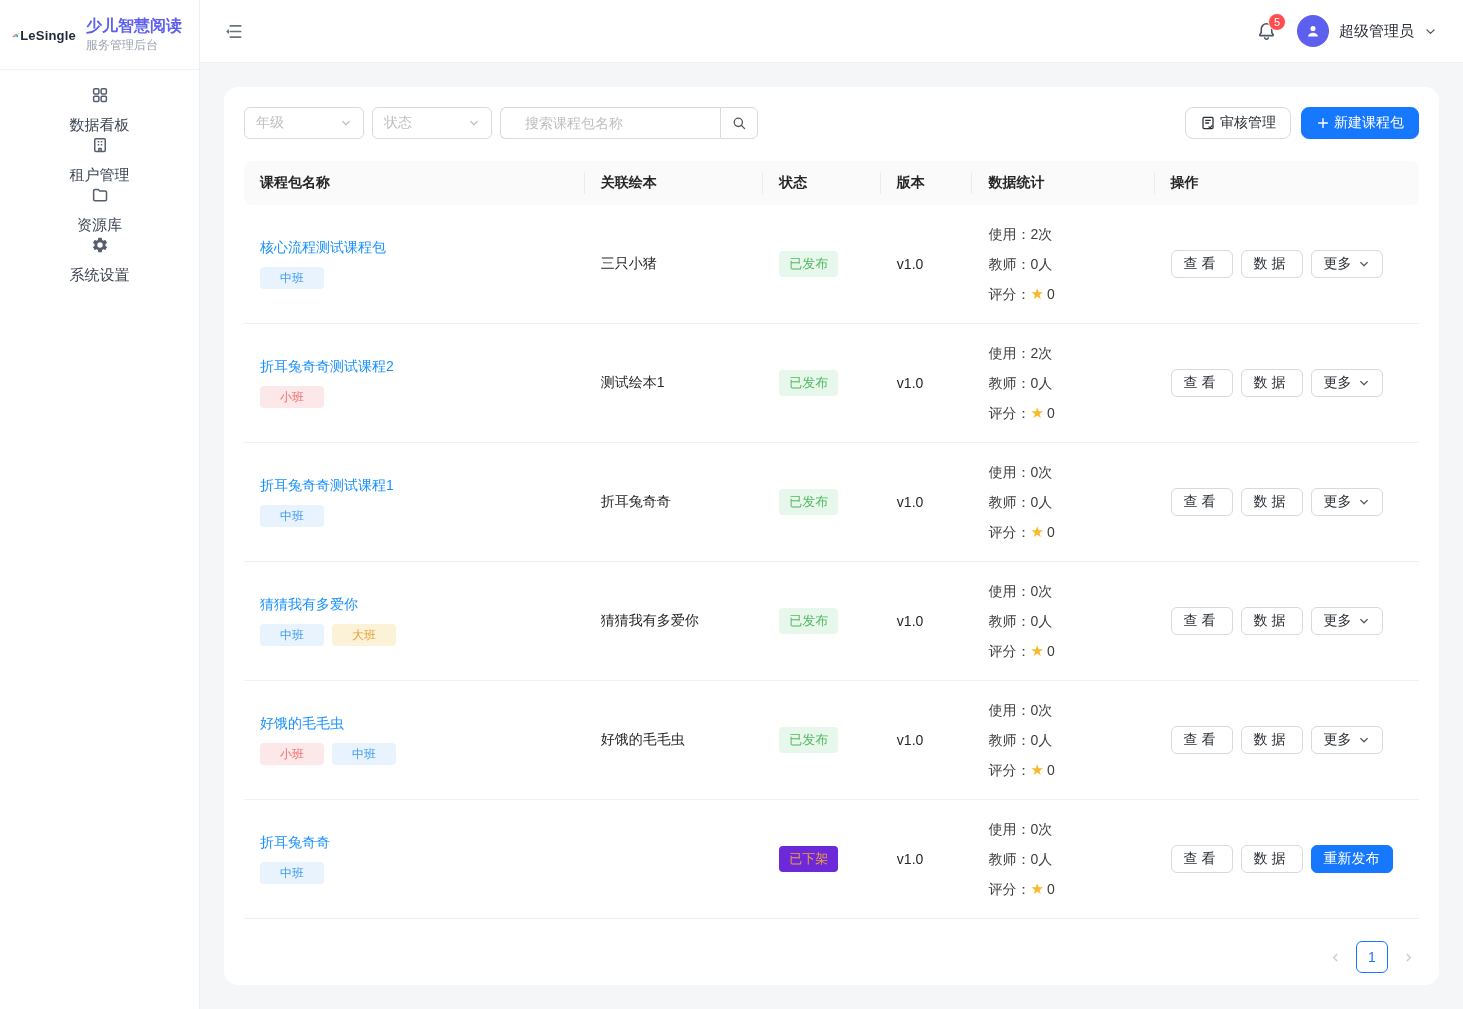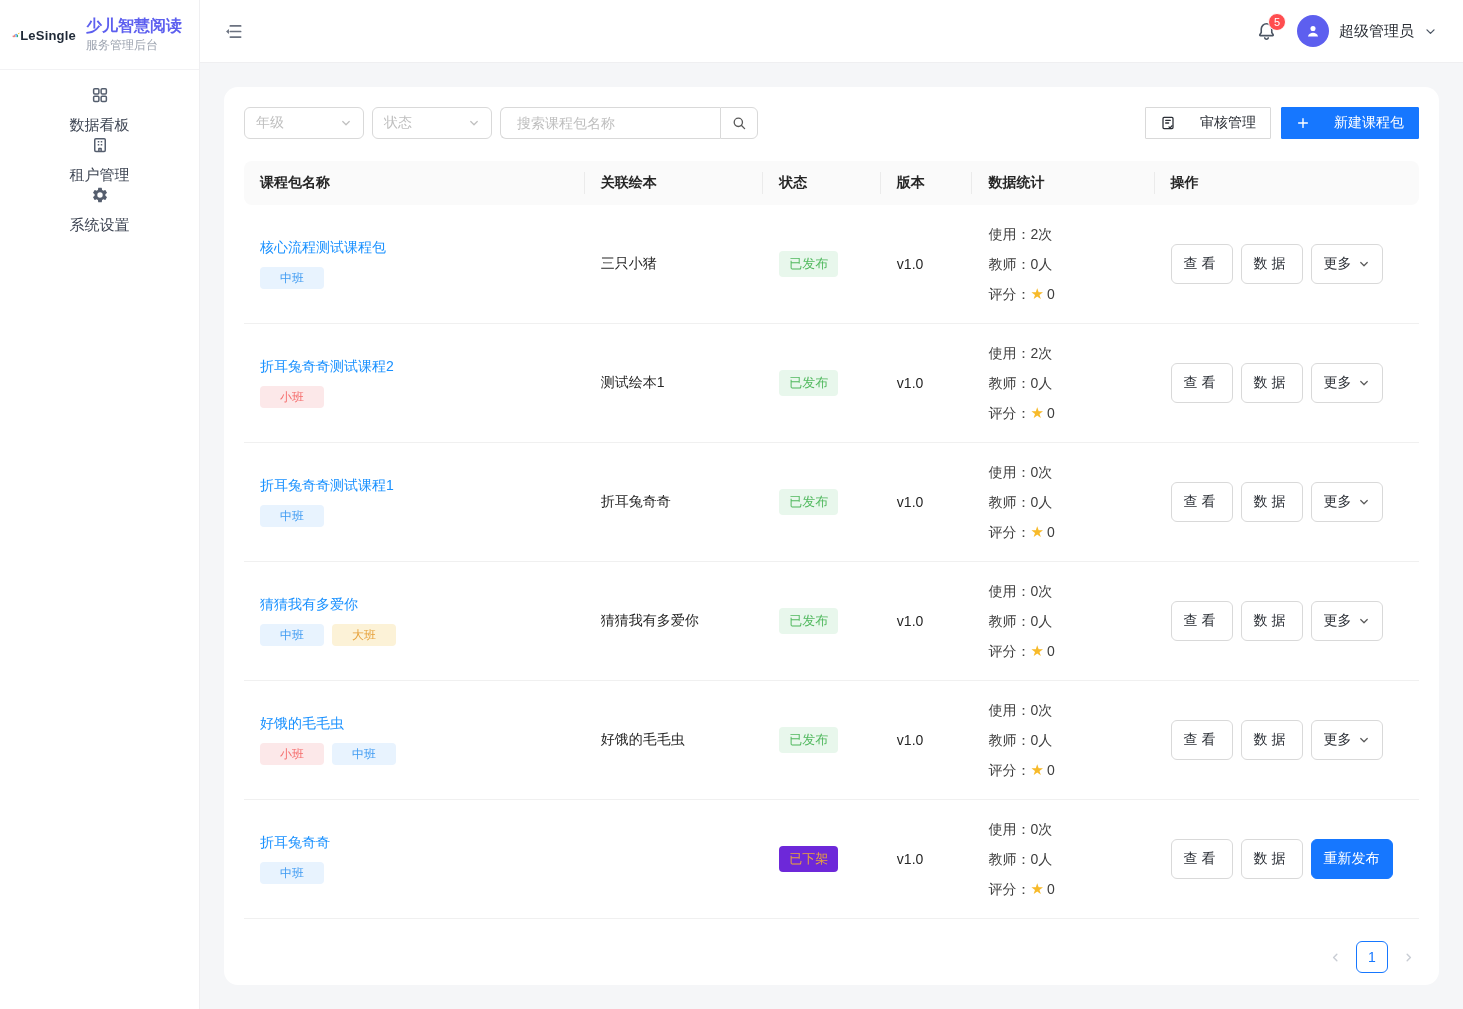--- a/index.html
+++ b/index.html
@@ -40,27 +40,27 @@
   
   .content { flex:1; padding:24px; overflow:hidden; }
   .card { background:#fff; border-radius:14px; padding:20px 20px 0 20px; height:100%; }
   .toolbar { display:flex; align-items:center; justify-content:space-between; margin-bottom:22px; }
   .filters { display:flex; align-items:center; gap:8px; }
   .select { width:120px; height:32px; border:1px solid #D9D9D9; border-radius:6px; display:flex; align-items:center;
             justify-content:space-between; padding:0 11px; color:#BFBFBF; background:#fff; cursor:pointer; }
   .select .chev { color:#BFBFBF; }
   .search { display:flex; height:32px; }
   .search input { width:220px; height:32px; border:1px solid #D9D9D9; border-right:none; border-radius:6px 0 0 6px;
-                  padding:0 16px; font-size:14px; color:#000000; outline:none; font-family:inherit; }
+                  padding:0 24px; font-size:14px; color:#000000; outline:none; font-family:inherit; }
   .search input::placeholder { color:#BFBFBF; }
   .search-btn { width:38px; height:32px; border:1px solid #D9D9D9; border-radius:0 6px 6px 0; background:#fff;
                 display:flex; align-items:center; justify-content:center; color:#595959; cursor:pointer; }
   .toolbar-actions { display:flex; gap:10px; }
-  .btn { height:32px; border:1px solid #D9D9D9; background:#fff; border-radius:1px; padding:0 14px; font-size:14px;
-         color:#2B2F36; display:inline-flex; align-items:center; gap:24px; cursor:pointer; font-family:inherit; }
+  .btn { height:32px; border:1px solid #D9D9D9; background:#fff; border-radius:8px; padding:0 14px; font-size:14px;
+         color:#2B2F36; display:inline-flex; align-items:center; gap:4px; cursor:pointer; font-family:inherit; }
   .btn.primary { background:var(--primary,#1677FF); border-color:var(--primary,#1677FF); color:#fff; }
 
   
   table.pkg-table { width:100%; border-collapse:collapse; table-layout:fixed; }
   .pkg-table thead th { background:#FAFAFA; height:44px; text-align:left; font-size:14px; font-weight:700;
                         color:#262626; padding:0 16px; position:relative; }
   .pkg-table thead th:first-child { border-radius:8px 0 0 8px; }
   .pkg-table thead th:last-child { border-radius:0 8px 8px 0; }
   .pkg-table thead th:not(:last-child)::after { content:""; position:absolute; right:0; top:50%; transform:translateY(-50%);
                         width:1px; height:22px; background:#EBEBEB; }
@@ -70,21 +70,21 @@
   .tag { font-size:12px; padding:3px 20px; border-radius:4px; line-height:16px; display:inline-block; }
   .tag-blue { background:#E8F3FE; color:#3F9BF2; }
   .tag-pink { background:#FCE8E9; color:#F56C6C; }
   .tag-gold { background:#FCF2D7; color:#E6A23C; }
   .status { font-size:13px; padding:4px 10px; border-radius:4px; display:inline-block; }
   .status-published { background:#E8F7EC; color:#52B95F; }
   .status-offline { background:#6d28d9; color:#E8A33D; }
   .stat-line { line-height:30px; color:#3D3D3D; font-size:14px; white-space:nowrap; }
   .star { color:#F7BA2A; font-size:15px; margin-right:3px; }
   .actions { display:flex; gap:8px; align-items:center; }
-  .row-btn { height:40px; border:1px solid #D9D9D9; background:#fff; border-radius:6px; padding:0 12px; font-size:14px;
+  .row-btn { height:28px; border:1px solid #D9D9D9; background:#fff; border-radius:6px; padding:0 12px; font-size:14px;
              color:#2B2F36; display:inline-flex; align-items:center; gap:6px; cursor:pointer; font-family:inherit; white-space:nowrap; }
   .row-btn.primary { background:var(--primary,#1677FF); border-color:var(--primary,#1677FF); color:#fff; }
   .row-btn .chev { color:#595959; }
 
   
   .pagination { display:flex; justify-content:flex-end; align-items:center; gap:14px; padding:22px 4px 34px 0; }
   .pg-arrow { color:#C9CDD4; display:flex; cursor:pointer; }
   .pg-page { width:32px; height:32px; border:1px solid var(--primary,#1677FF); color:var(--primary,#1677FF);
              border-radius:6px; display:flex; align-items:center; justify-content:center; font-size:14px; cursor:pointer; }
 </style>
@@ -124,20 +124,28 @@
       </div>
       <div class="menu-item">
         <span class="micon">
           <svg width="18" height="18" viewBox="0 0 24 24" fill="none" stroke="currentColor" stroke-width="2" stroke-linejoin="round">
               <rect x="5" y="3.5" width="14" height="17" rx="1.5"></rect>
               <path d="M9 7.5h2M13 7.5h2M9 11.5h2M13 11.5h2"></path>
               <path d="M10.5 20.5v-4h3v4"></path>
             </svg>
         </span>
         <span>租户管理</span>
+      </div>
+      <div class="menu-item">
+        <span class="micon">
+          <svg width="18" height="18" viewBox="0 0 24 24" fill="none" stroke="currentColor" stroke-width="2" stroke-linejoin="round">
+              <path d="M3.5 6.5a2 2 0 012-2h4.2l2 2.3h7a2 2 0 012 2v8.7a2 2 0 01-2 2h-13.2a2 2 0 01-2-2V6.5z"></path>
+            </svg>
+        </span>
+        <span>资源库</span>
       </div>
       <div class="menu-item">
         <span class="micon">
           <svg width="18" height="18" viewBox="0 0 24 24" fill="currentColor">
               <path d="M19.14 12.94c.04-.3.06-.61.06-.94 0-.32-.02-.64-.07-.94l2.03-1.58a.49.49 0 00.12-.61l-1.92-3.32a.49.49 0 00-.59-.22l-2.39.96c-.5-.38-1.03-.7-1.62-.94l-.36-2.54a.48.48 0 00-.48-.41h-3.84c-.24 0-.43.17-.47.41l-.36 2.54c-.59.24-1.13.57-1.62.94l-2.39-.96a.49.49 0 00-.59.22L2.74 8.87c-.12.21-.08.47.12.61l2.03 1.58c-.05.3-.09.63-.09.94s.02.64.07.94l-2.03 1.58a.49.49 0 00-.12.61l1.92 3.32c.12.22.37.29.59.22l2.39-.96c.5.38 1.03.7 1.62.94l.36 2.54c.05.24.24.41.48.41h3.84c.24 0 .44-.17.47-.41l.36-2.54c.59-.24 1.13-.56 1.62-.94l2.39.96c.22.08.47 0 .59-.22l1.92-3.32a.49.49 0 00-.12-.61l-2.01-1.58zM12 15.6A3.6 3.6 0 1112 8.4a3.6 3.6 0 010 7.2z"></path>
             </svg>
         </span>
         <span>系统设置</span>
       </div>
     </nav>

